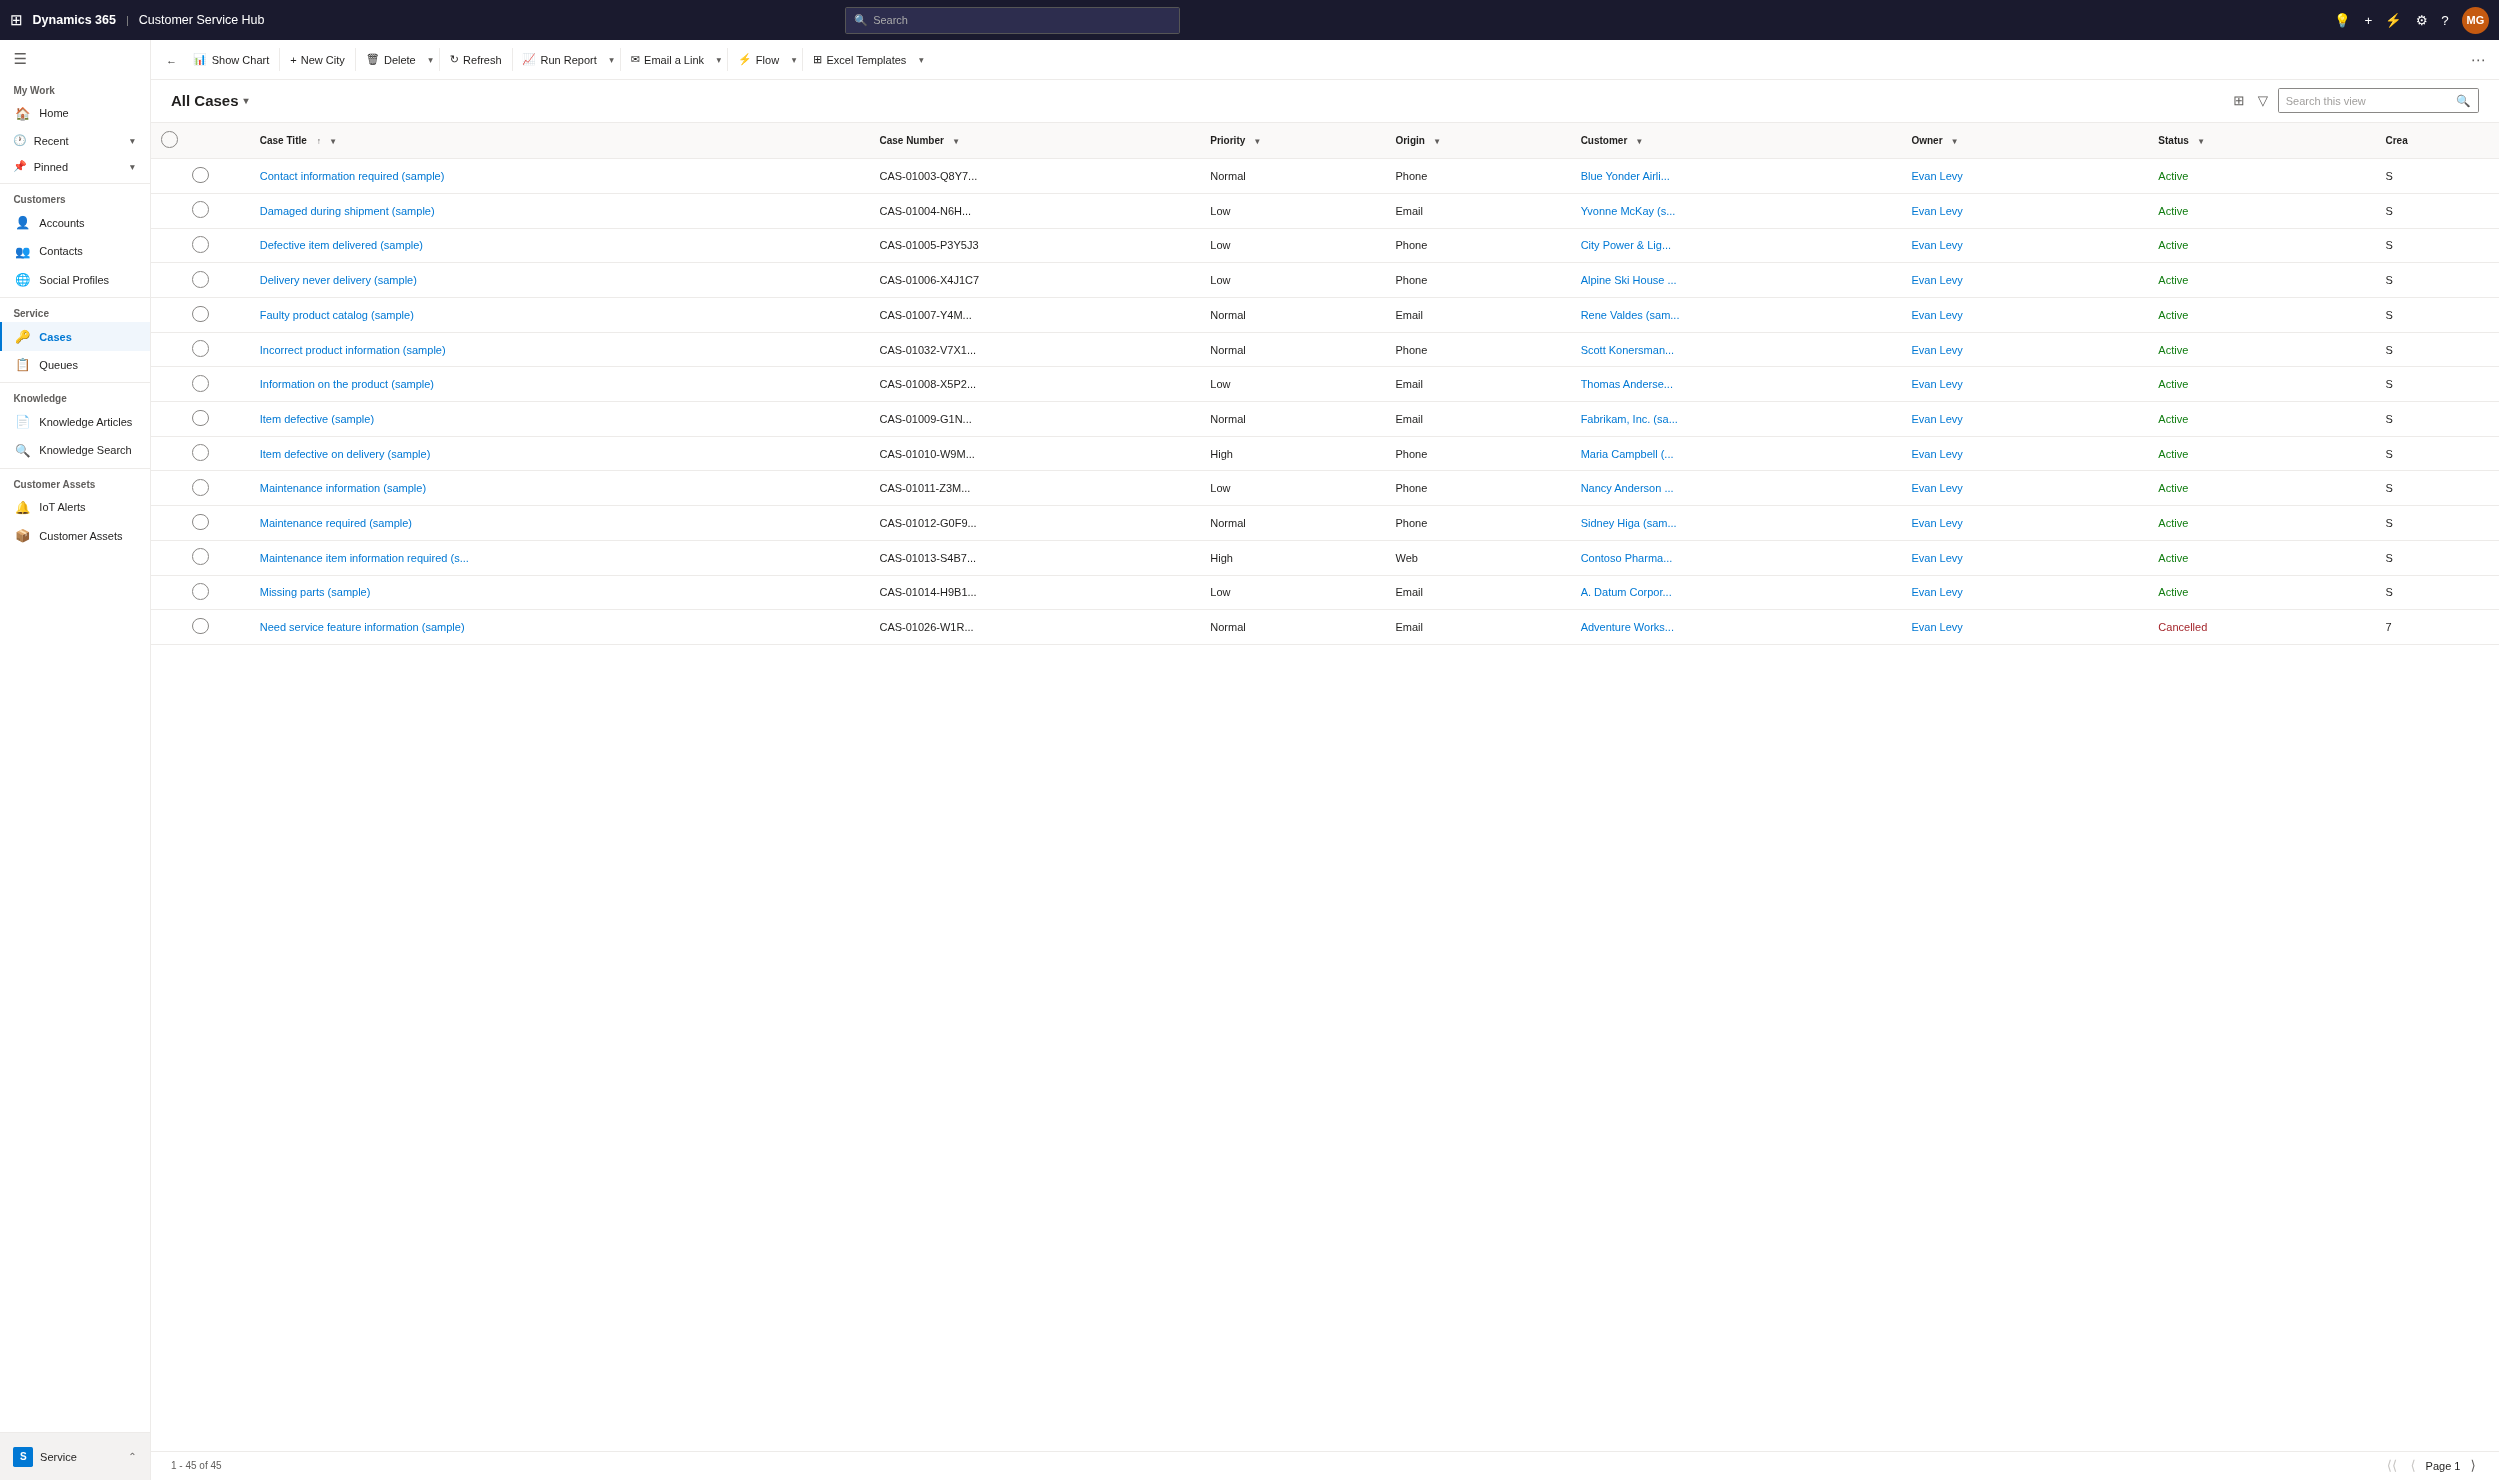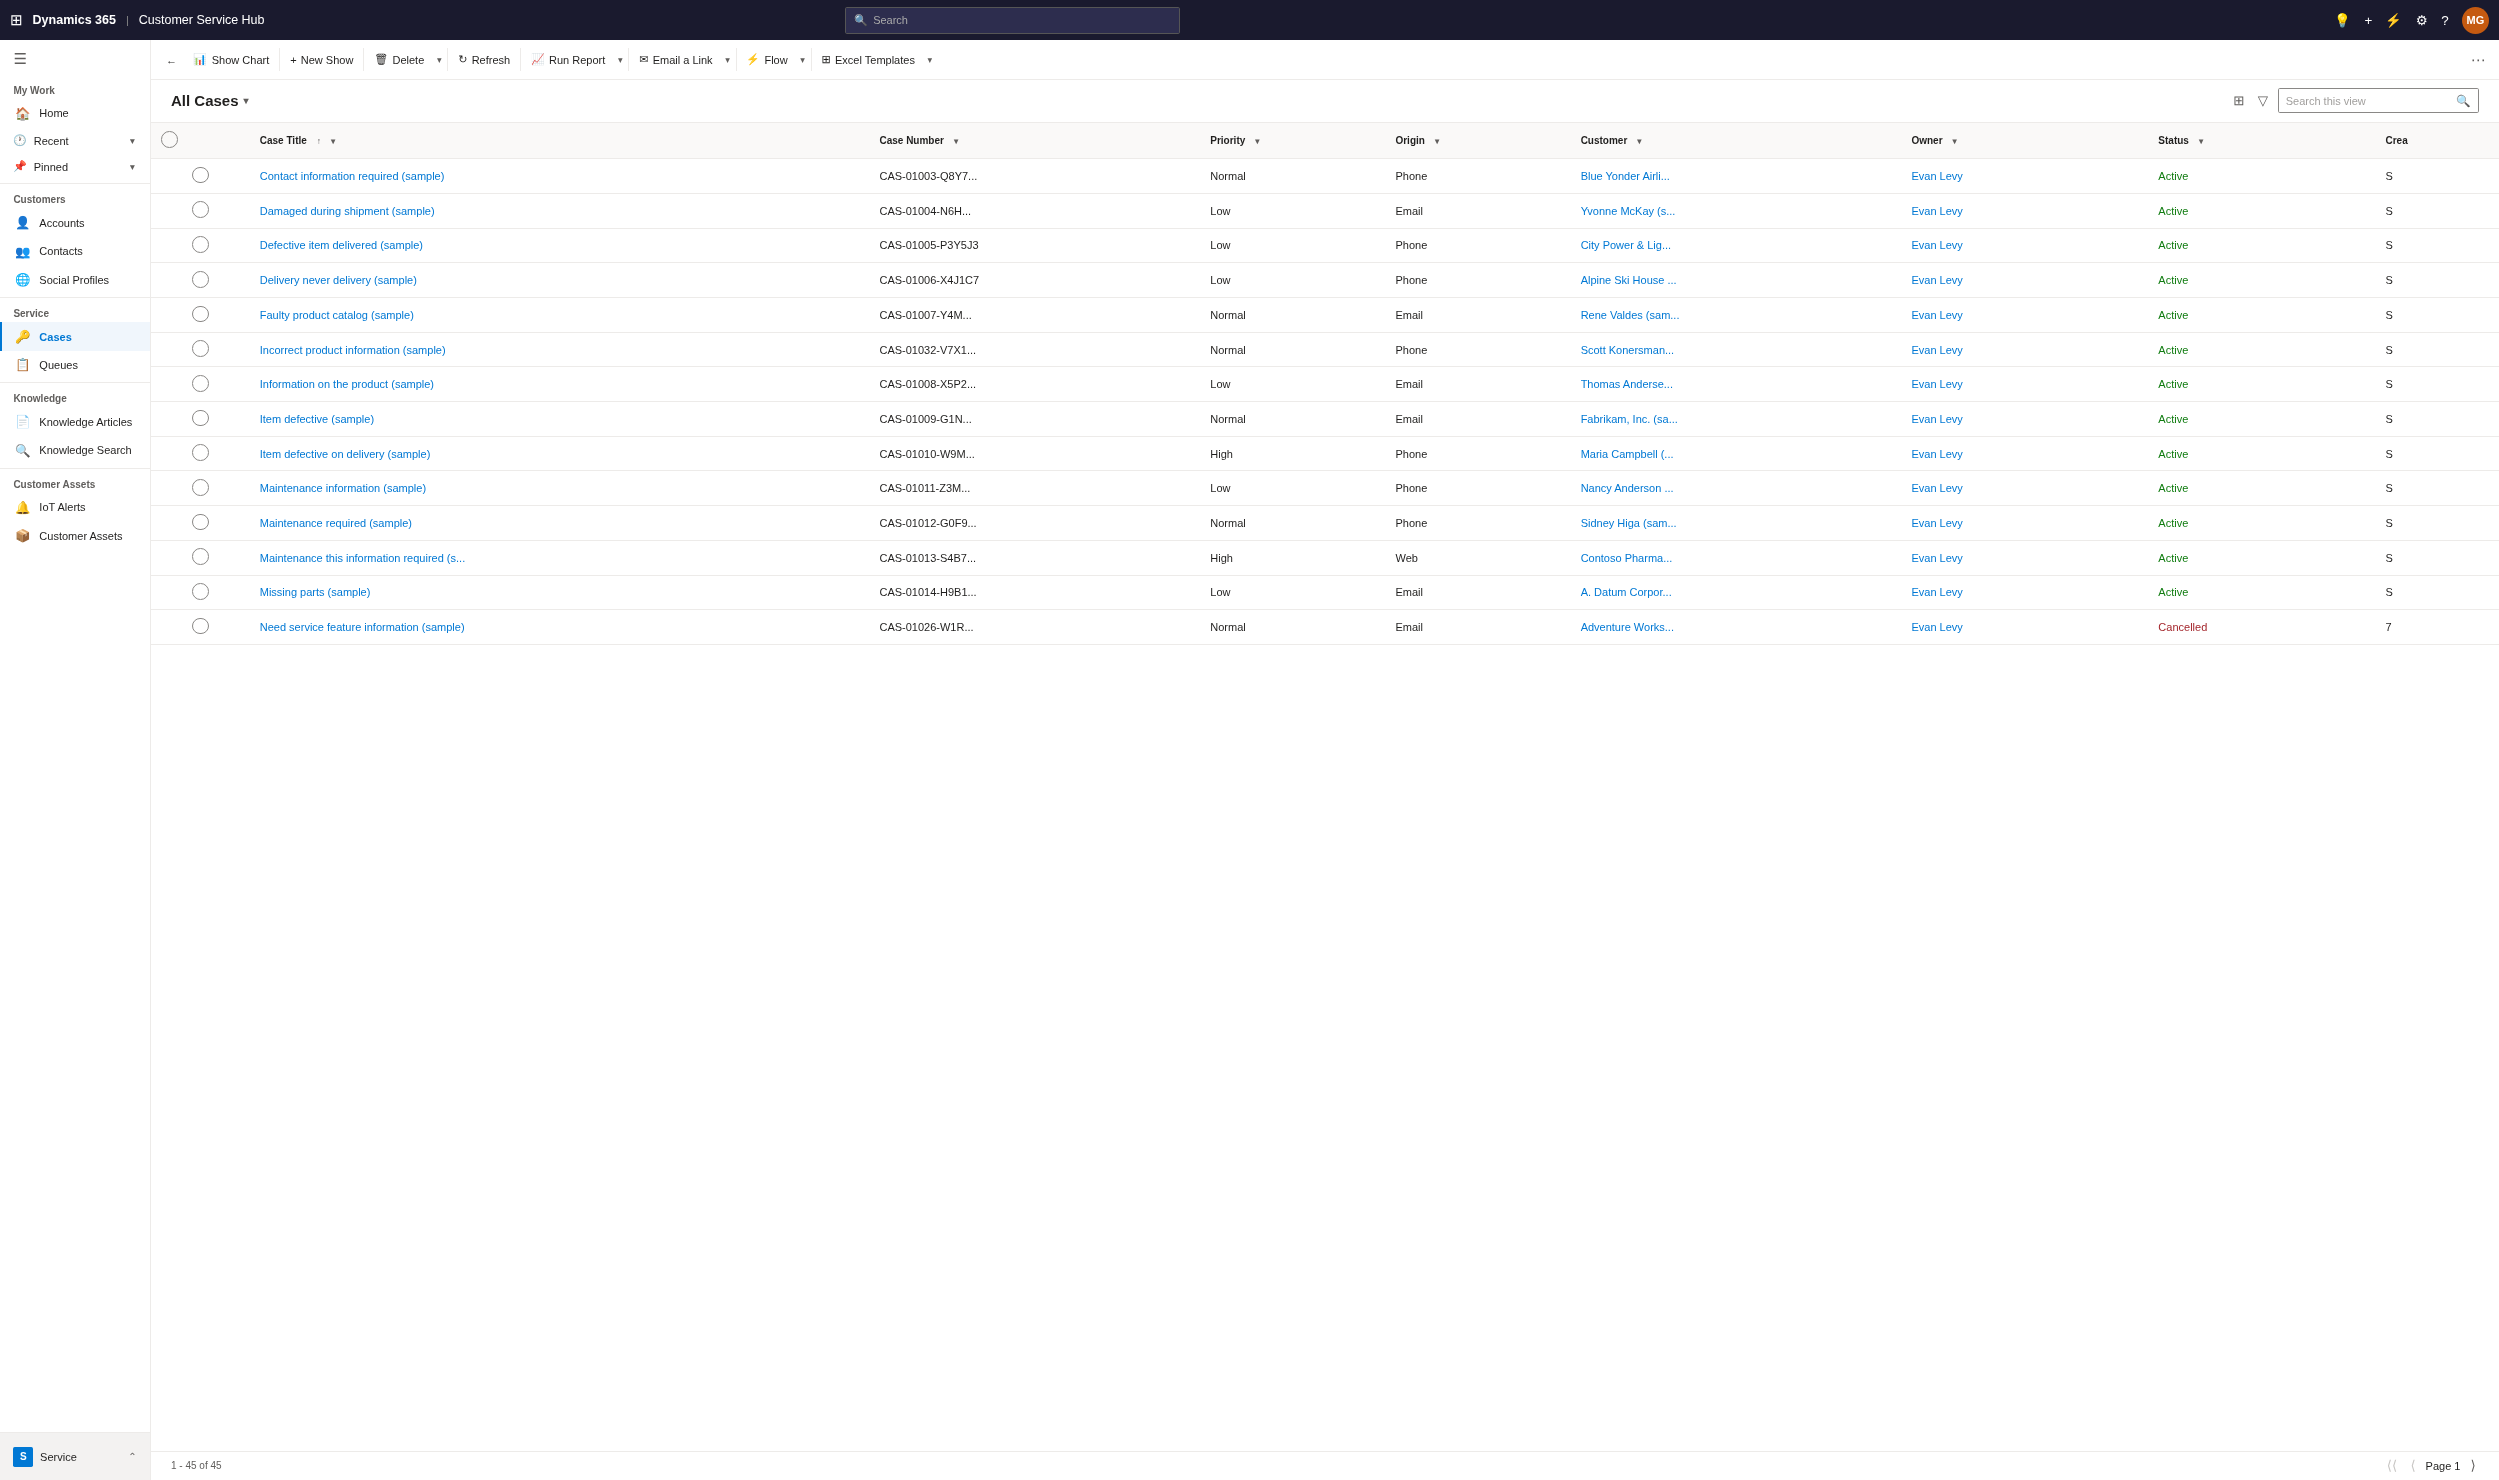--- a/index.html
+++ b/index.html
@@ -339,21 +339,21 @@
 
       <button class="cmd-btn">
         <span>📊</span>
         <span>Show Chart</span>
       </button>
 
       <div class="cmd-separator"></div>
 
       <button class="cmd-btn">
         <span>+</span>
-        <span>New Show</span>
+        <span>New City</span>
       </button>
 
       <div class="cmd-separator"></div>
 
       <button class="cmd-btn">
         <span>🗑</span>
         <span>Delete</span>
       </button>
       <button class="cmd-chevron">▾</button>
 
@@ -678,21 +678,21 @@
         <a class="link-cell" href="#">Evan Levy</a>
       </td>
       <td class="status-active">Active</td>
       <td>S</td>
     </tr>
             <tr>
       <td class="checkbox-cell">
         <div class="check-circle"></div>
       </td>
       <td>
-        <a class="link-cell" href="#">Maintenance this information required (s...</a>
+        <a class="link-cell" href="#">Maintenance item information required (s...</a>
       </td>
       <td>CAS-01013-S4B7...</td>
       <td>High</td>
       <td>Web</td>
       <td>
         <a class="link-cell" href="#">Contoso Pharma...</a>
       </td>
       <td>
         <a class="link-cell" href="#">Evan Levy</a>
       </td>

